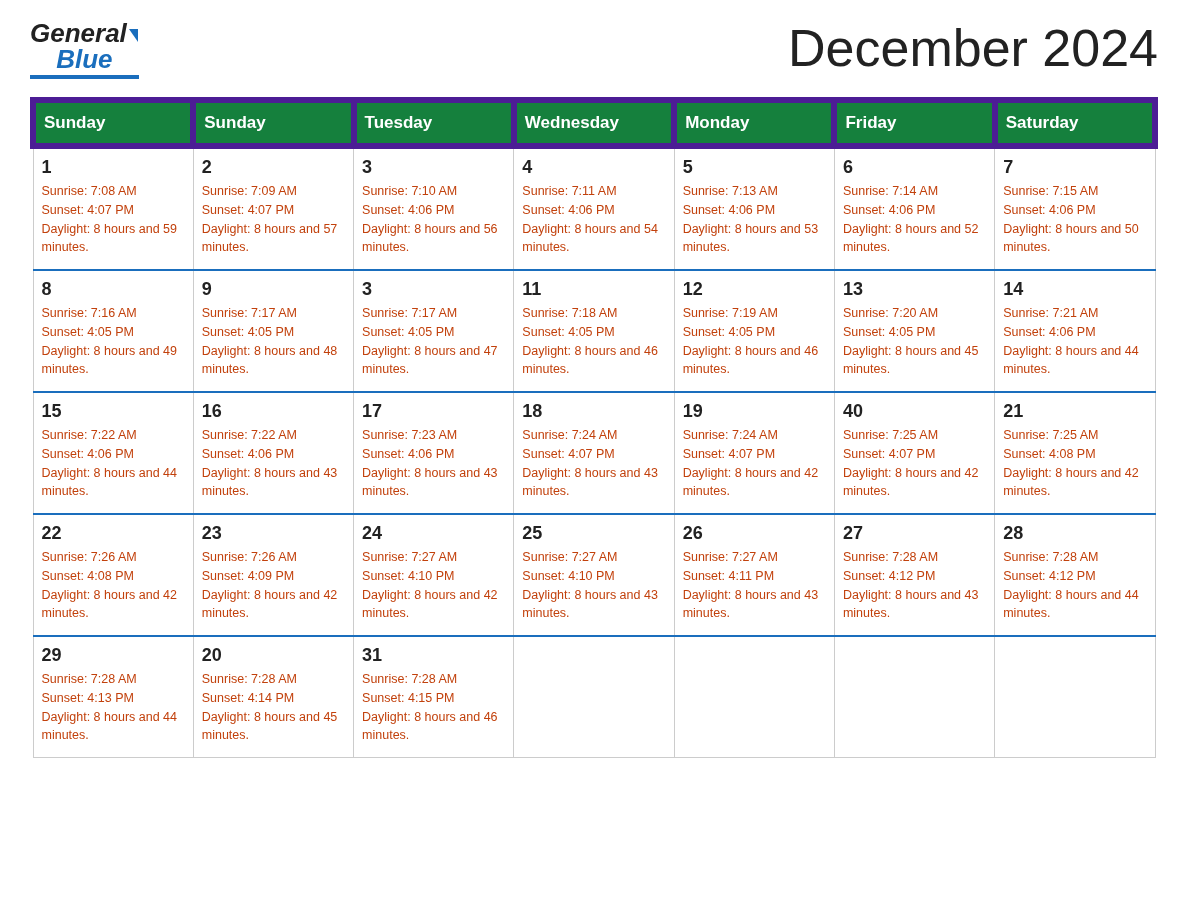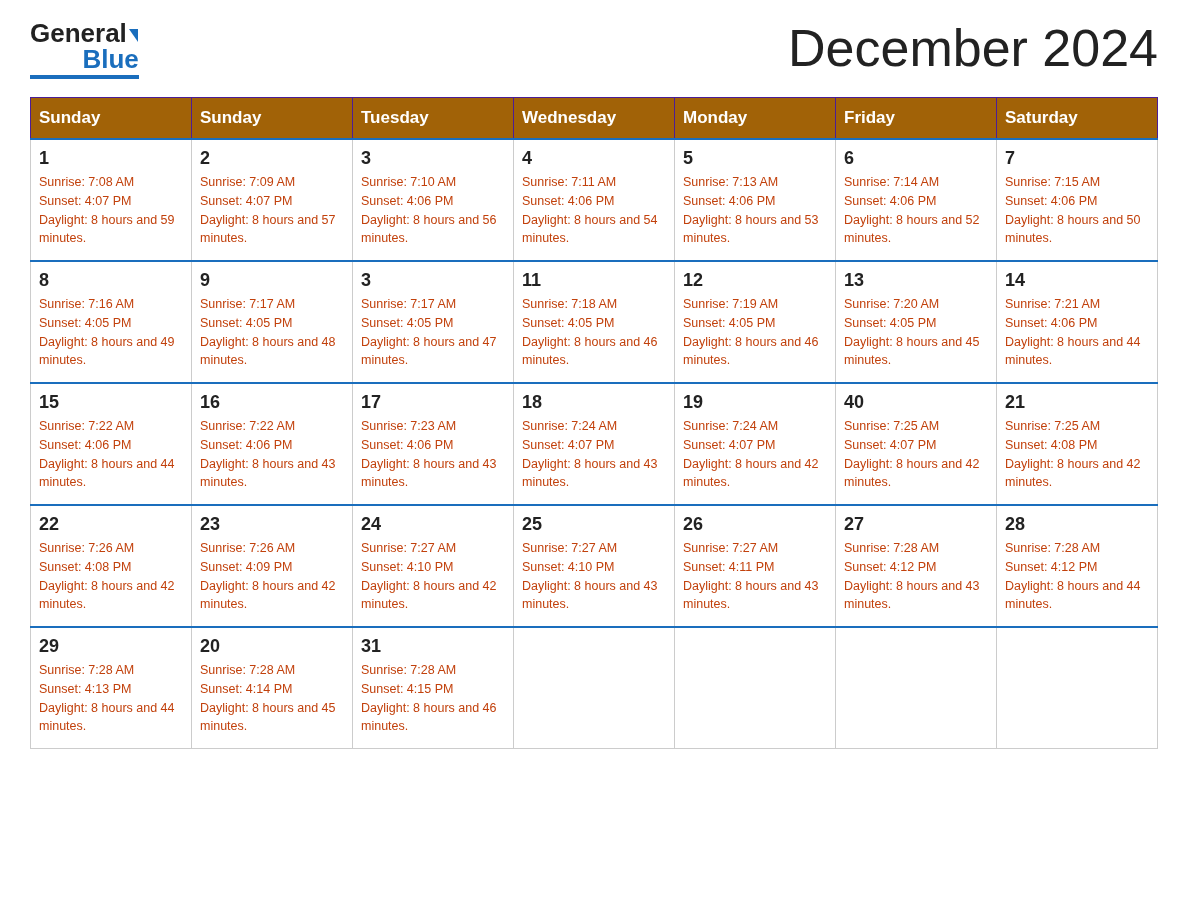--- a/index.html
+++ b/index.html
@@ -13,21 +13,22 @@
     }
     .header {
       display: flex;
       justify-content: space-between;
       align-items: flex-start;
       margin-bottom: 18px;
     }
     .logo {
       display: flex;
       flex-direction: column;
-      align-items: flex-end;
+      align-items: center;
+      font-style: italic;
     }
     .logo-text {
       font-size: 26px;
       font-weight: bold;
       color: #222;
       line-height: 1;
     }
     .logo-line {
       width: 100%;
       height: 4px;
@@ -47,27 +48,27 @@
       font-size: 22px;
       color: #555;
       margin-top: 4px;
     }
     table {
       width: 100%;
       border-collapse: collapse;
       table-layout: fixed;
     }
     thead th {
-      background: #a16207;
+      background: #15803d;
       color: #fff;
       font-size: 17px;
       font-weight: bold;
       padding: 10px 8px;
       text-align: left;
-      border: 1px solid #4c1d95;
+      border: 6px solid #4c1d95;
     }
     tbody td {
       vertical-align: top;
       padding: 8px 8px 12px 8px;
       font-size: 13px;
       border: 1px solid #ccc;
       border-top: 2px solid #1a6ebd;
       background: #fff;
       height: 110px;
     }

